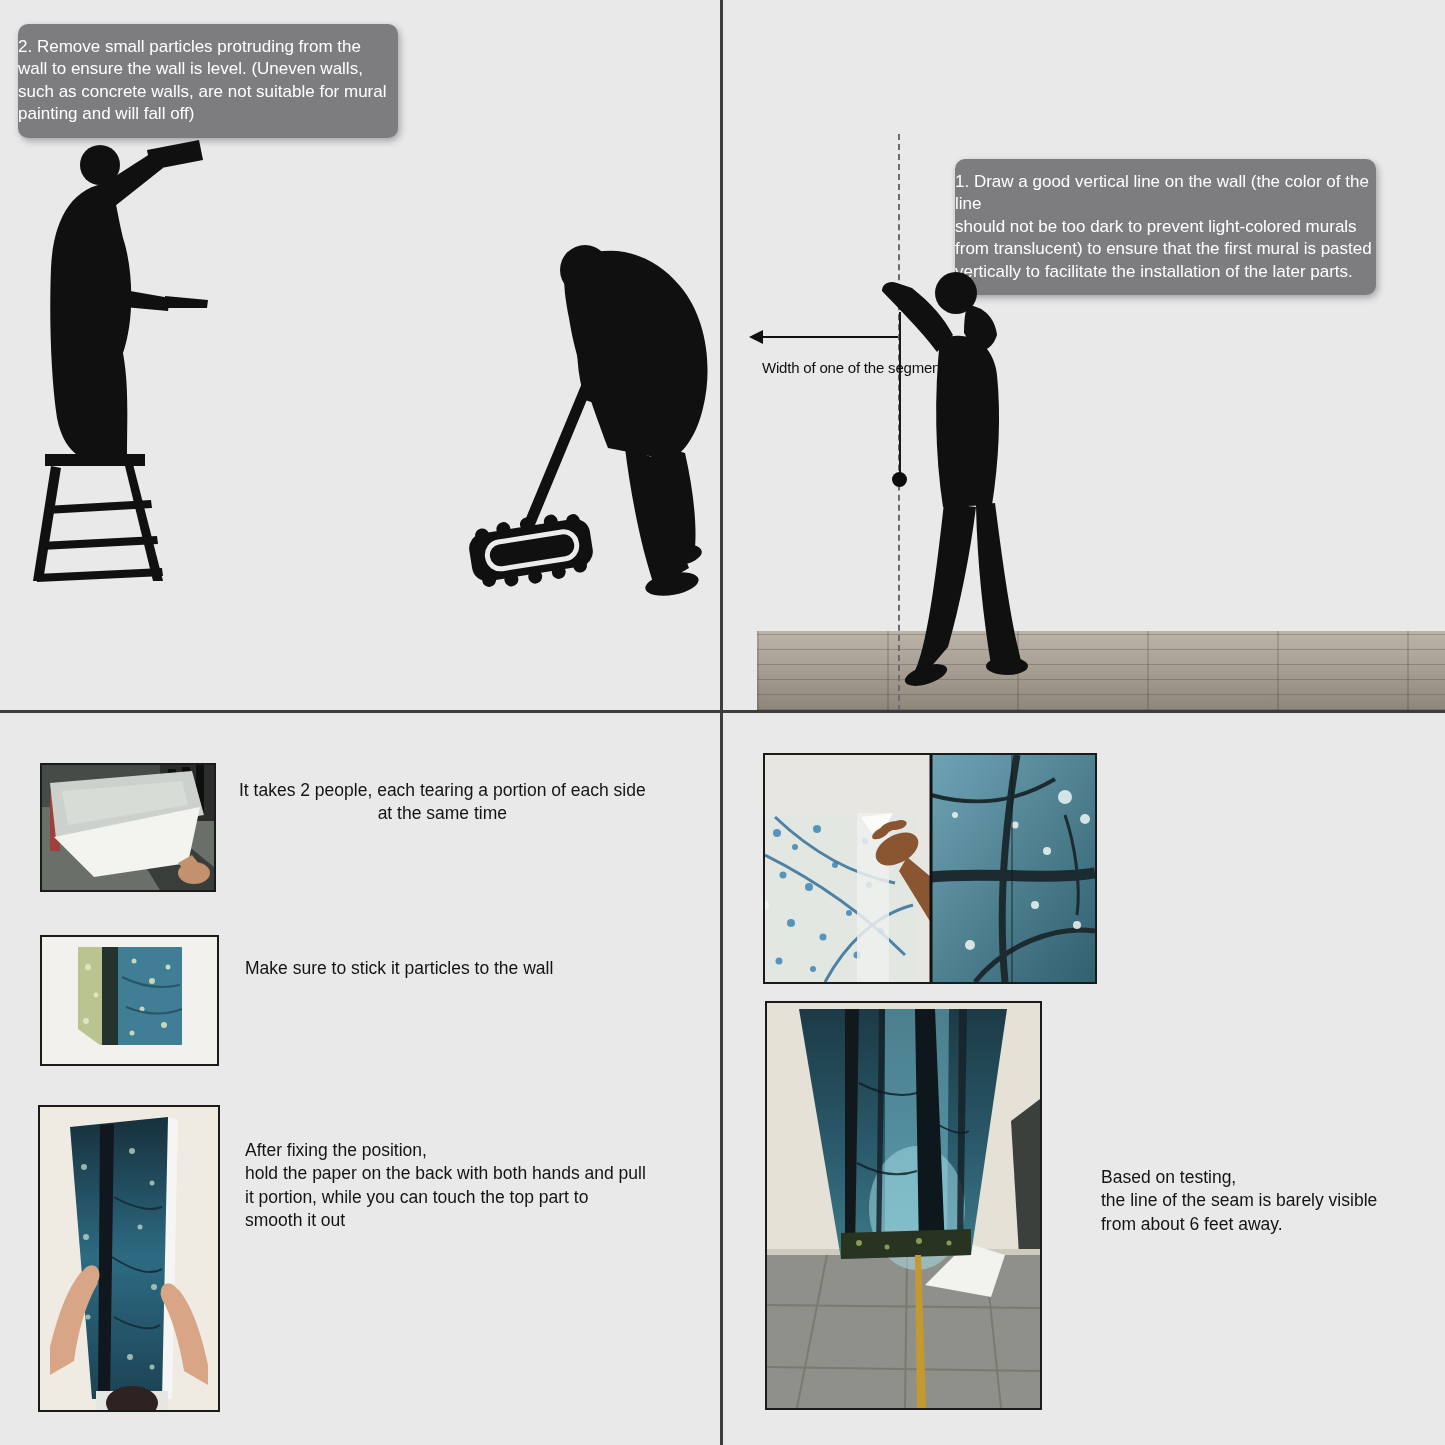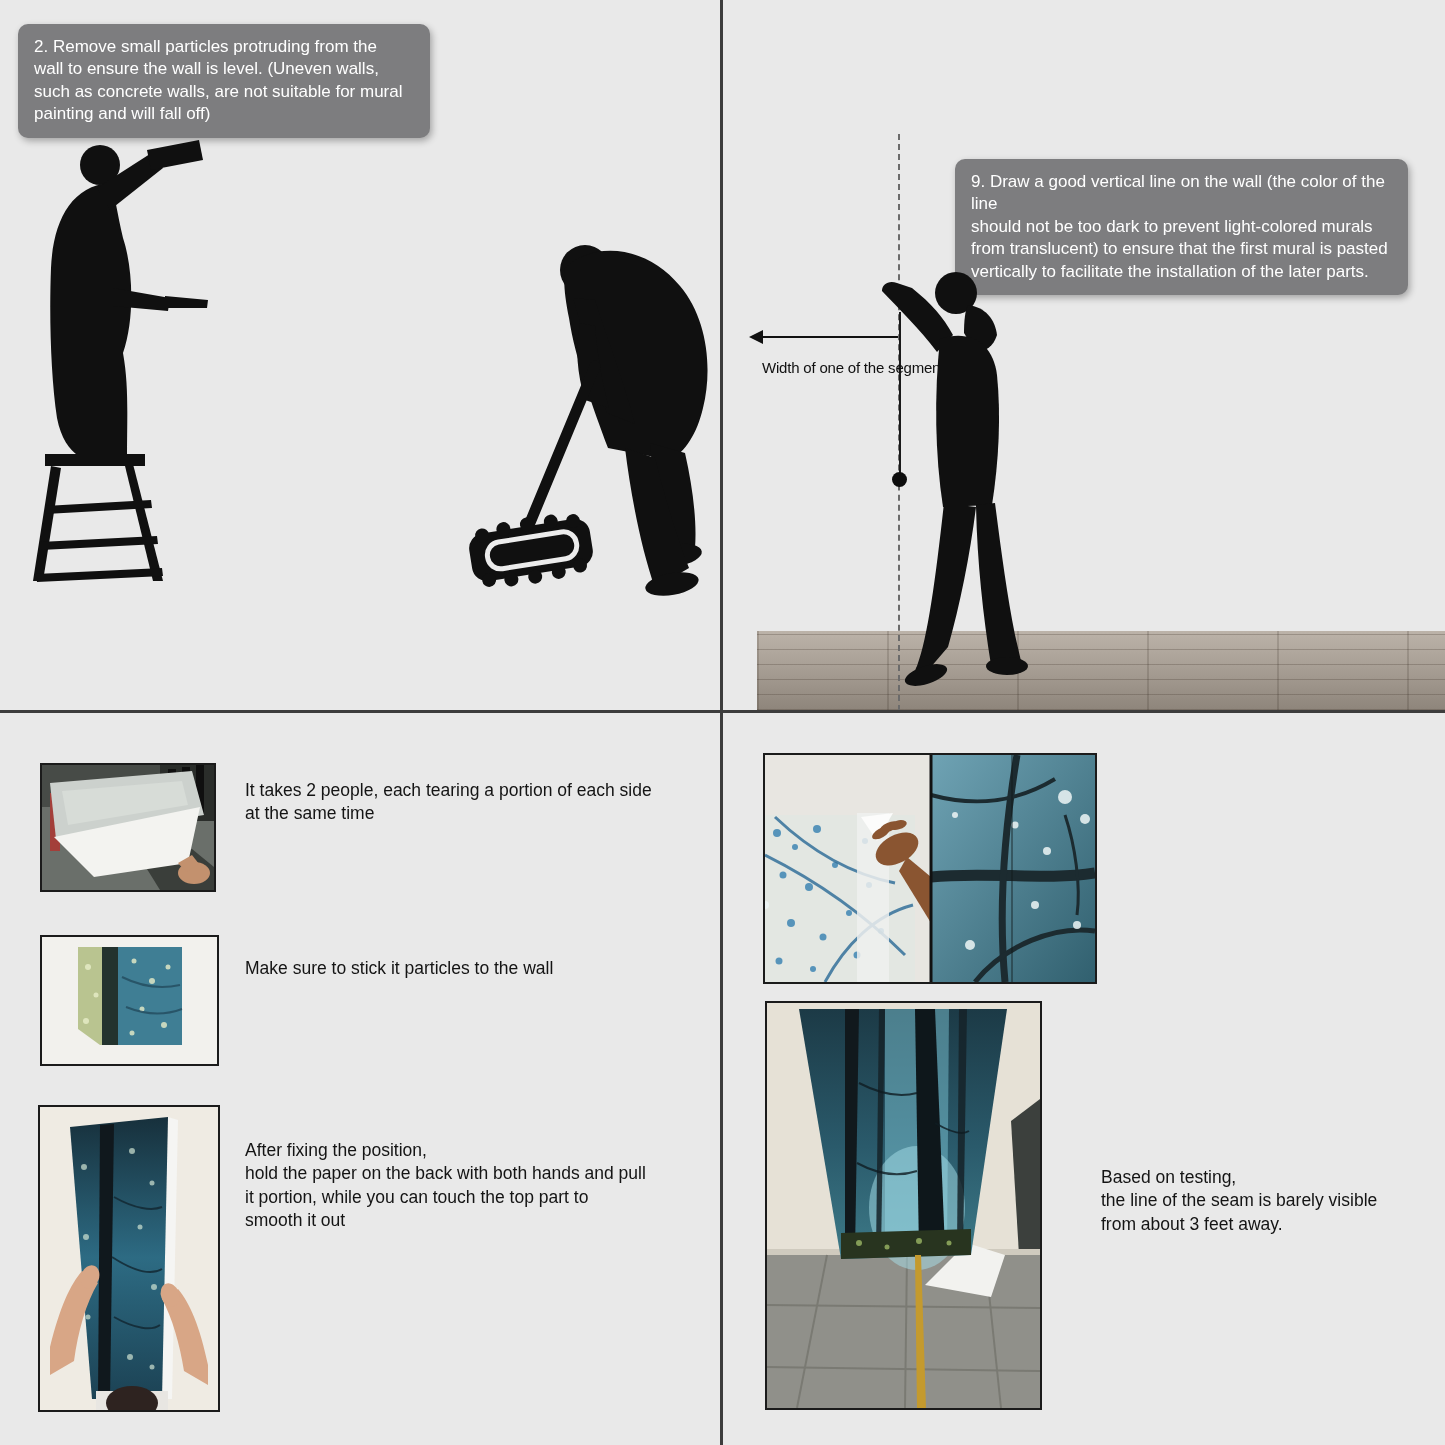--- a/index.html
+++ b/index.html
@@ -7,32 +7,32 @@
     position:relative;width:1445px;height:1445px;overflow:hidden;
     background:#e9e9e9;
     font-family:"Liberation Sans",sans-serif;
     color:#151515;
   }
   .divider-v{position:absolute;left:720px;top:0;width:3px;height:1445px;background:#3d3d3d;}
   .divider-h{position:absolute;left:0;top:710px;width:1445px;height:3px;background:#3d3d3d;}
 
   .gbox{
     position:absolute;background:#7d7d7f;color:#ffffff;border-radius:10px;
-    padding:12px 16px;font-size:17px;line-height:1.32;white-space:pre-line;
+    padding:12px 0;font-size:17px;line-height:1.32;white-space:pre-line;
     box-shadow:2px 3px 7px rgba(0,0,0,.30);
   }
   #box2{left:18px;top:24px;width:380px;min-height:86px;}
   #box3{left:173px;top:343px;width:362px;height:56px;}
   #box4{left:955px;top:159px;width:421px;min-height:100px;}
 
   .caption{
     position:absolute;font-size:17.5px;line-height:1.33;color:#141414;
     white-space:pre-line;
   }
-  #cap-a{left:245px;top:779px;}
+  #cap-a{left:239px;top:779px;text-align:center;}
   #cap-b{left:245px;top:957px;}
   #cap-c{left:245px;top:1139px;}
   #cap-d{left:1136px;top:814px;}
   #cap-e{left:1101px;top:1166px;}
 
   .sil{position:absolute;}
   #sil-ladder{left:15px;top:138px;width:200px;height:445px;}
   #sil-mop{left:445px;top:238px;width:270px;height:362px;}
   #sil-reach{left:880px;top:255px;width:165px;height:432px;}
 
@@ -113,21 +113,21 @@
         <circle cx="40" cy="335" r="7"></circle>
           <circle cx="62" cy="338" r="7"></circle>
           <circle cx="86" cy="339" r="7"></circle>
           <circle cx="110" cy="338" r="7"></circle>
           <circle cx="132" cy="335" r="7"></circle>
         <rect x="42" y="299" width="90" height="27" rx="13" fill="none" stroke="#ececec" stroke-width="5"></rect>
       </g>
     </g>
   </svg>
 
-  <div id="box4" class="gbox">9. Draw a good vertical line on the wall (the color of the line
+  <div id="box4" class="gbox">1. Draw a good vertical line on the wall (the color of the line
 should not be too dark to prevent light-colored murals
 from translucent) to ensure that the first mural is pasted
 vertically to facilitate the installation of the later parts.</div>
 
   <div id="wood-floor"></div>
   <div id="plumb-dashed"></div>
   <div id="plumb-solid"></div>
   <div id="plumb-bob"></div>
   <div id="width-arrow-line"></div>
   <div id="width-arrow-head"></div>
@@ -342,15 +342,15 @@
         <circle cx="92" cy="240" r="3"></circle>
           <circle cx="120" cy="244" r="2.5"></circle>
           <circle cx="152" cy="238" r="3"></circle>
           <circle cx="182" cy="240" r="2.5"></circle>
       </g>
       <polygon points="148,252 154,252 159,405 150,405" fill="#c49a2e"></polygon>
     </svg>
   </div>
   <div id="cap-e" class="caption">Based on testing,
 the line of the seam is barely visible
-from about 3 feet away.</div>
+from about 6 feet away.</div>
 
 </div>
 
 </body></html>

